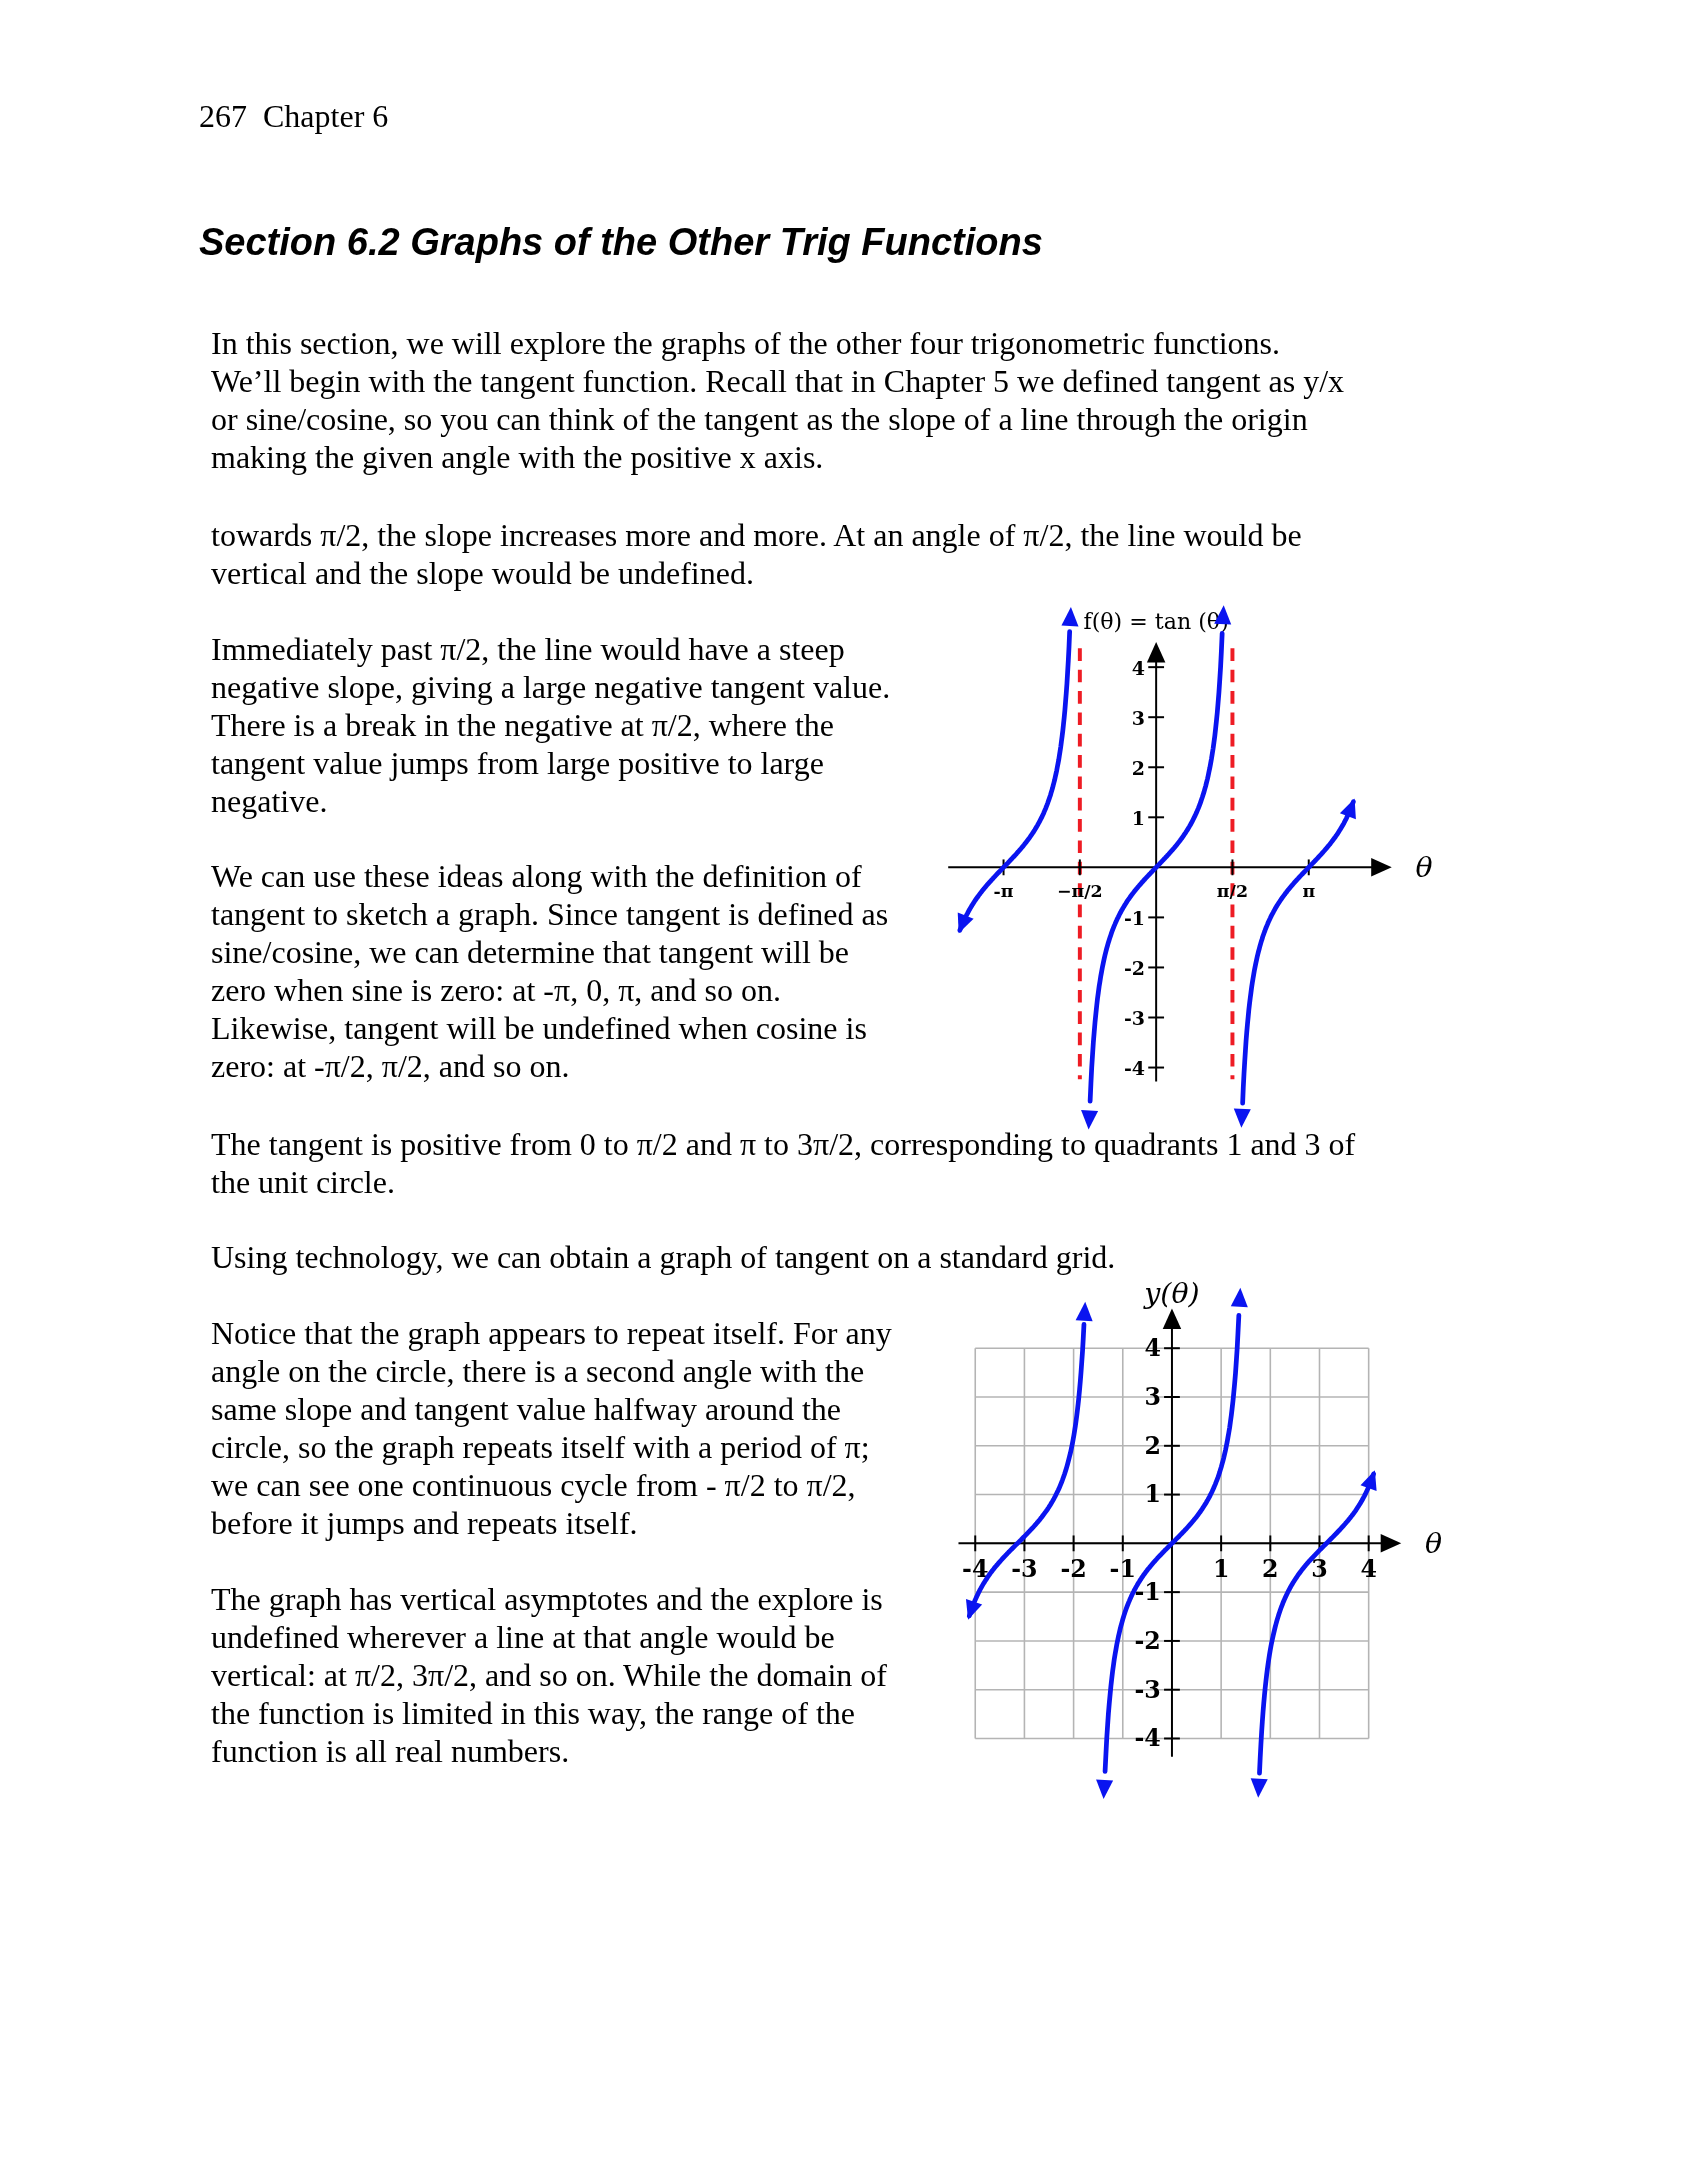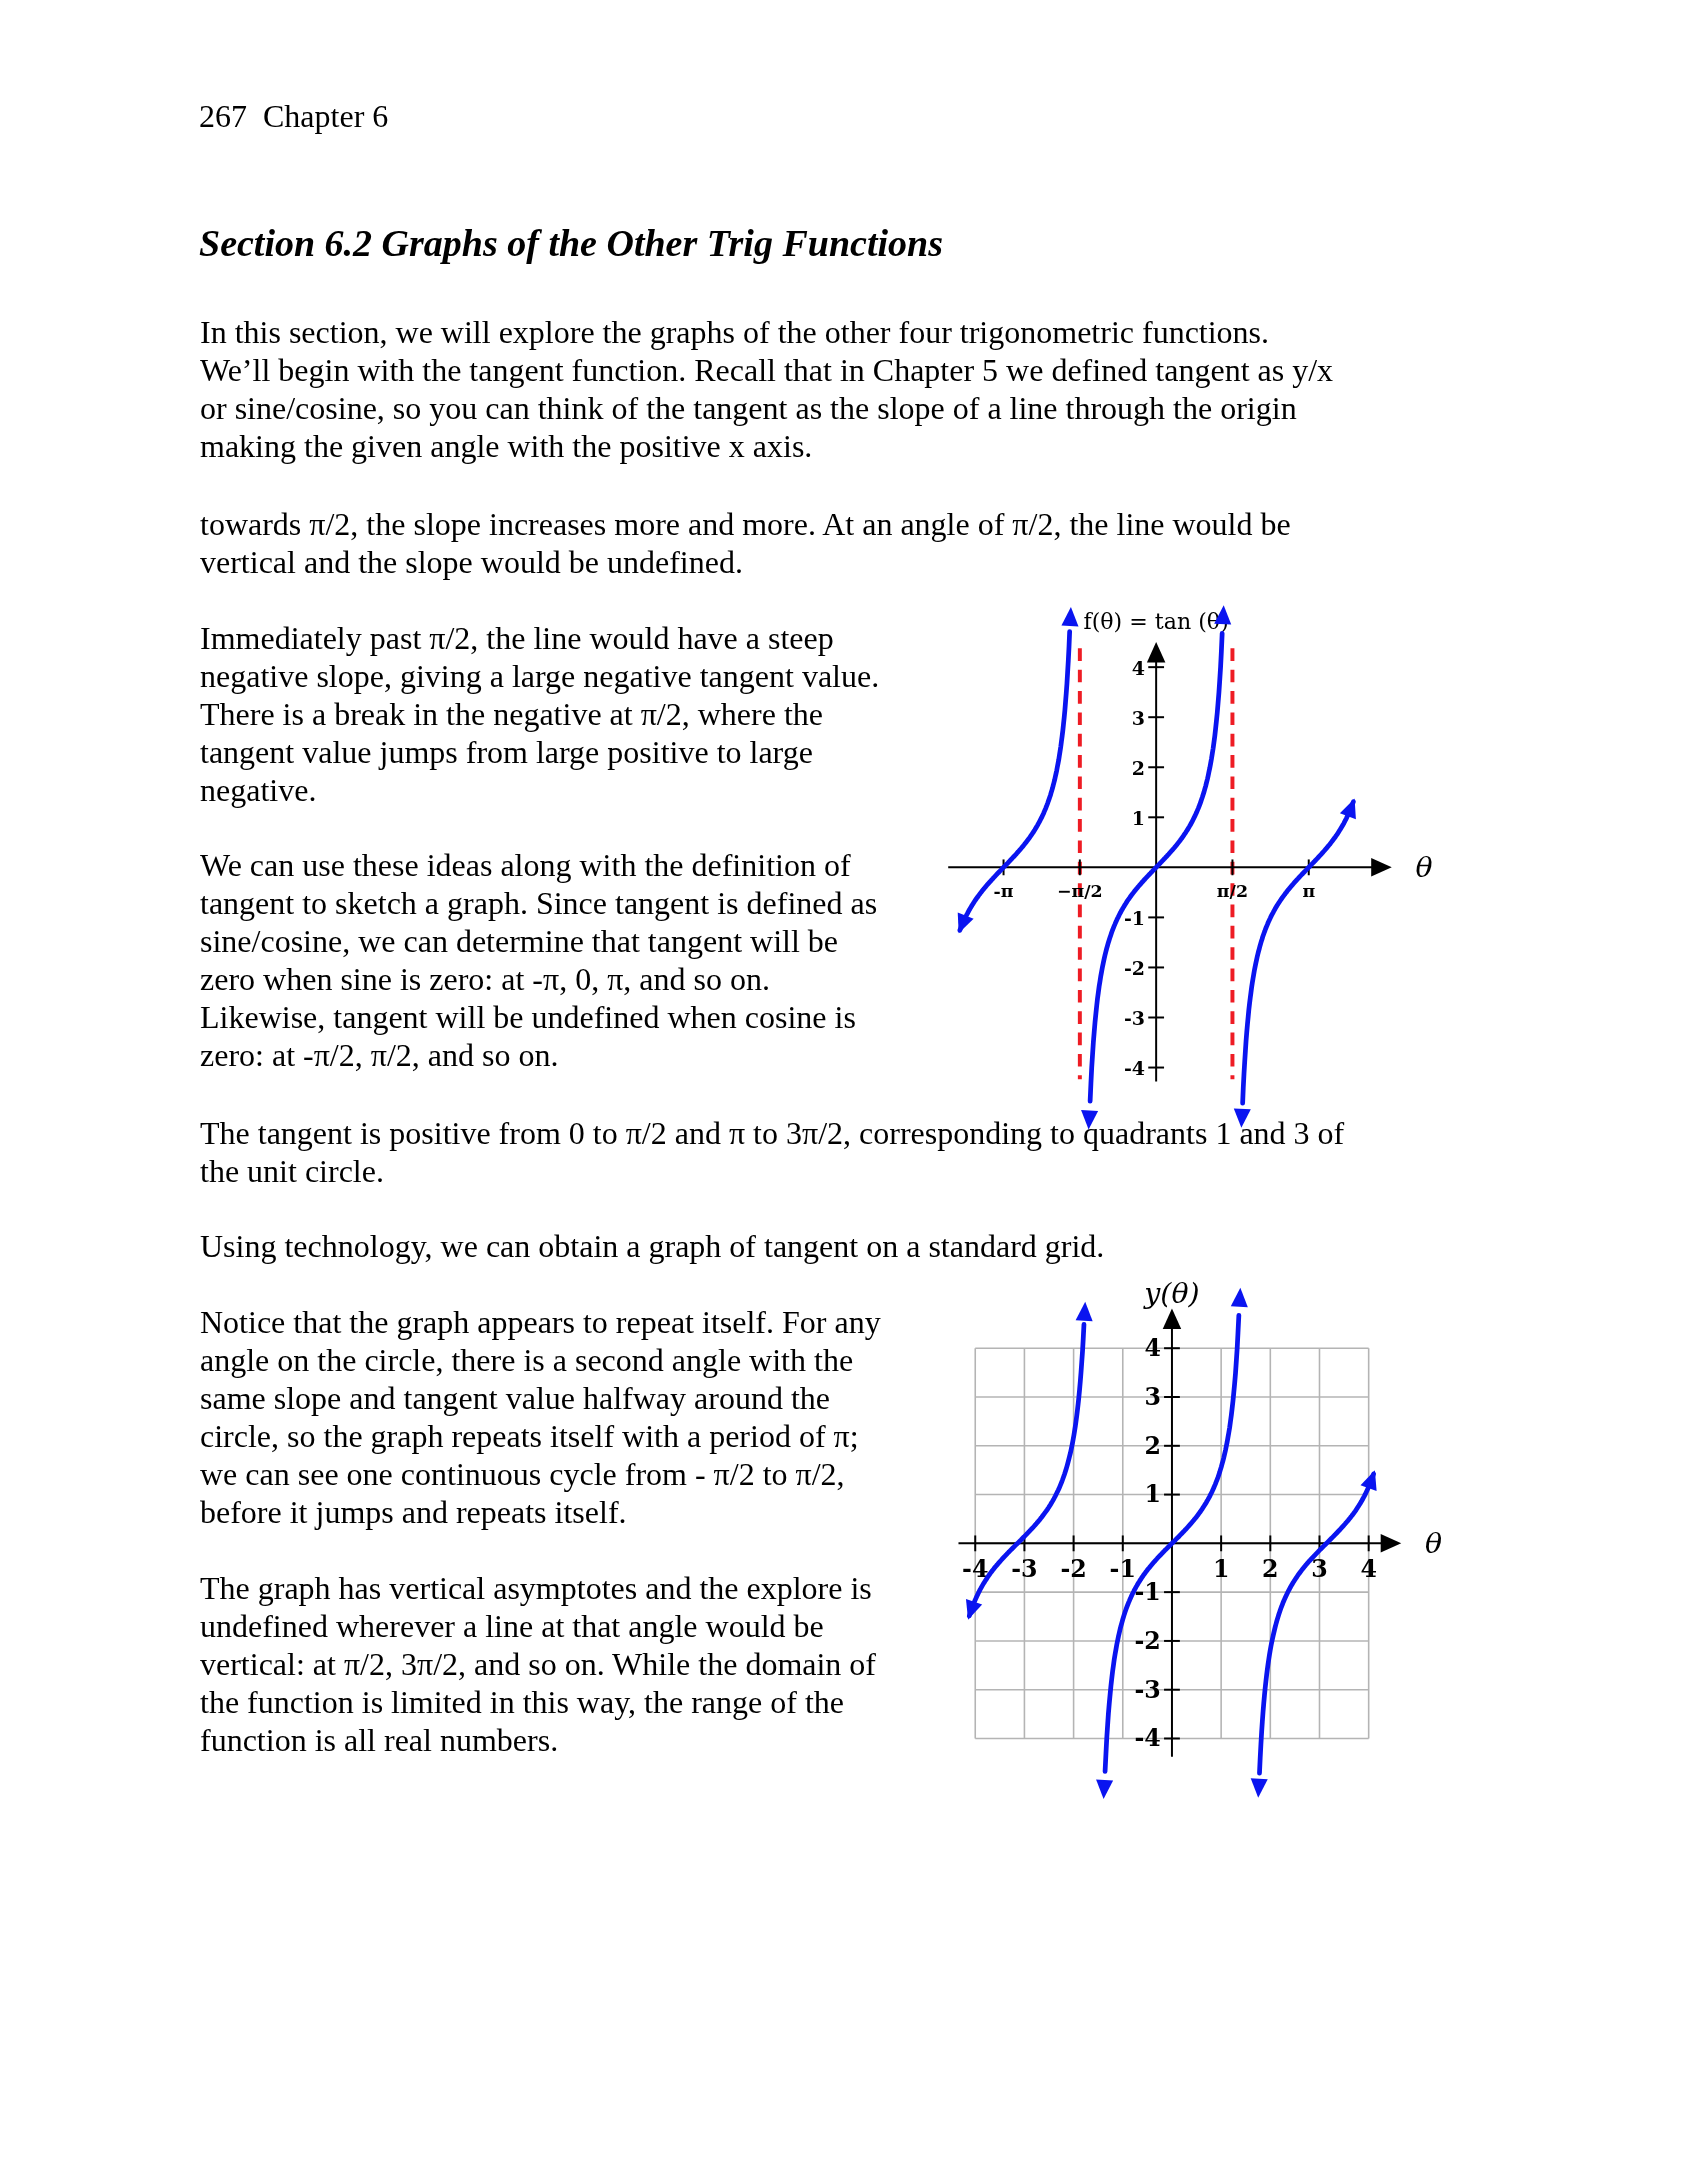--- a/index.html
+++ b/index.html
@@ -1,21 +1,21 @@
 <!DOCTYPE html>
 <html style="font-size:12.7px"><head>
 <meta charset="utf-8">
 <style>
   html, body { margin: 0; padding: 0; background: #ffffff; }
   body { width: 1694px; height: 2183px; position: relative; overflow: hidden;
          font-family: "Liberation Serif", serif; color: #000; }
   .page-header { position: absolute; left: 199px; top: 98px; font-size: 32px; }
-  .section-title { position: absolute; left: 199px; top: 221px; font-family: Liberation Serif, serif;
+  .section-title { position: absolute; left: 199px; top: 221px; font-family: Liberation Sans, sans-serif;
                    font-weight: bold; font-style: italic; font-size: 38px; }
-  .para { position: absolute; left: 199px; font-size: 32px; line-height: 38px; margin: 1px; }
+  .para { position: absolute; left: 199px; font-size: 32px; line-height: 38px; margin: 12px; }
   .para .line { display: block; white-space: nowrap; }
   .chart { position: absolute; left: 0; top: 0; }
   .chart text { font-family: "DejaVu Serif", serif; }
 </style>
 </head>
 <body>
 
 <div class="page-header">
   <span>267</span>&nbsp;
   <span>Chapter 6</span>

